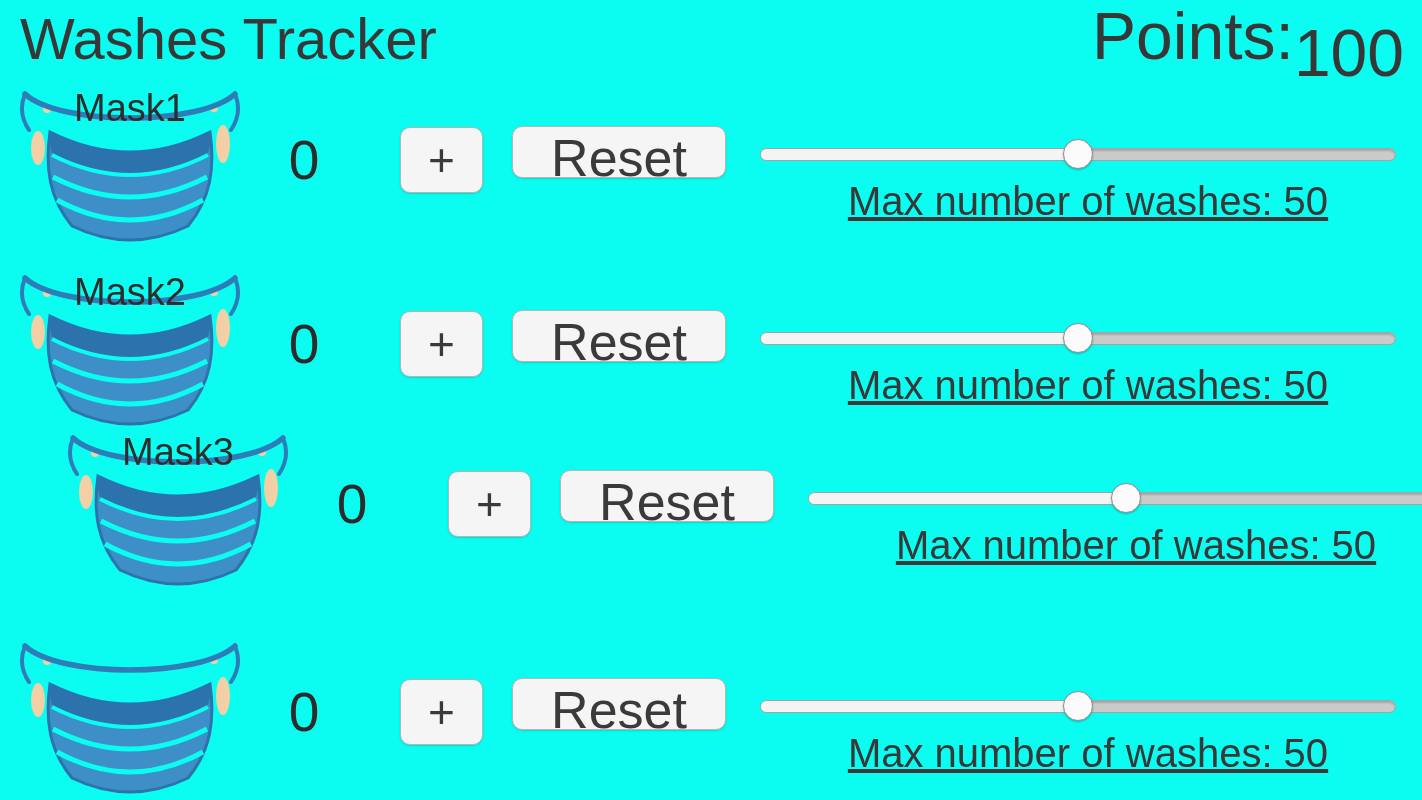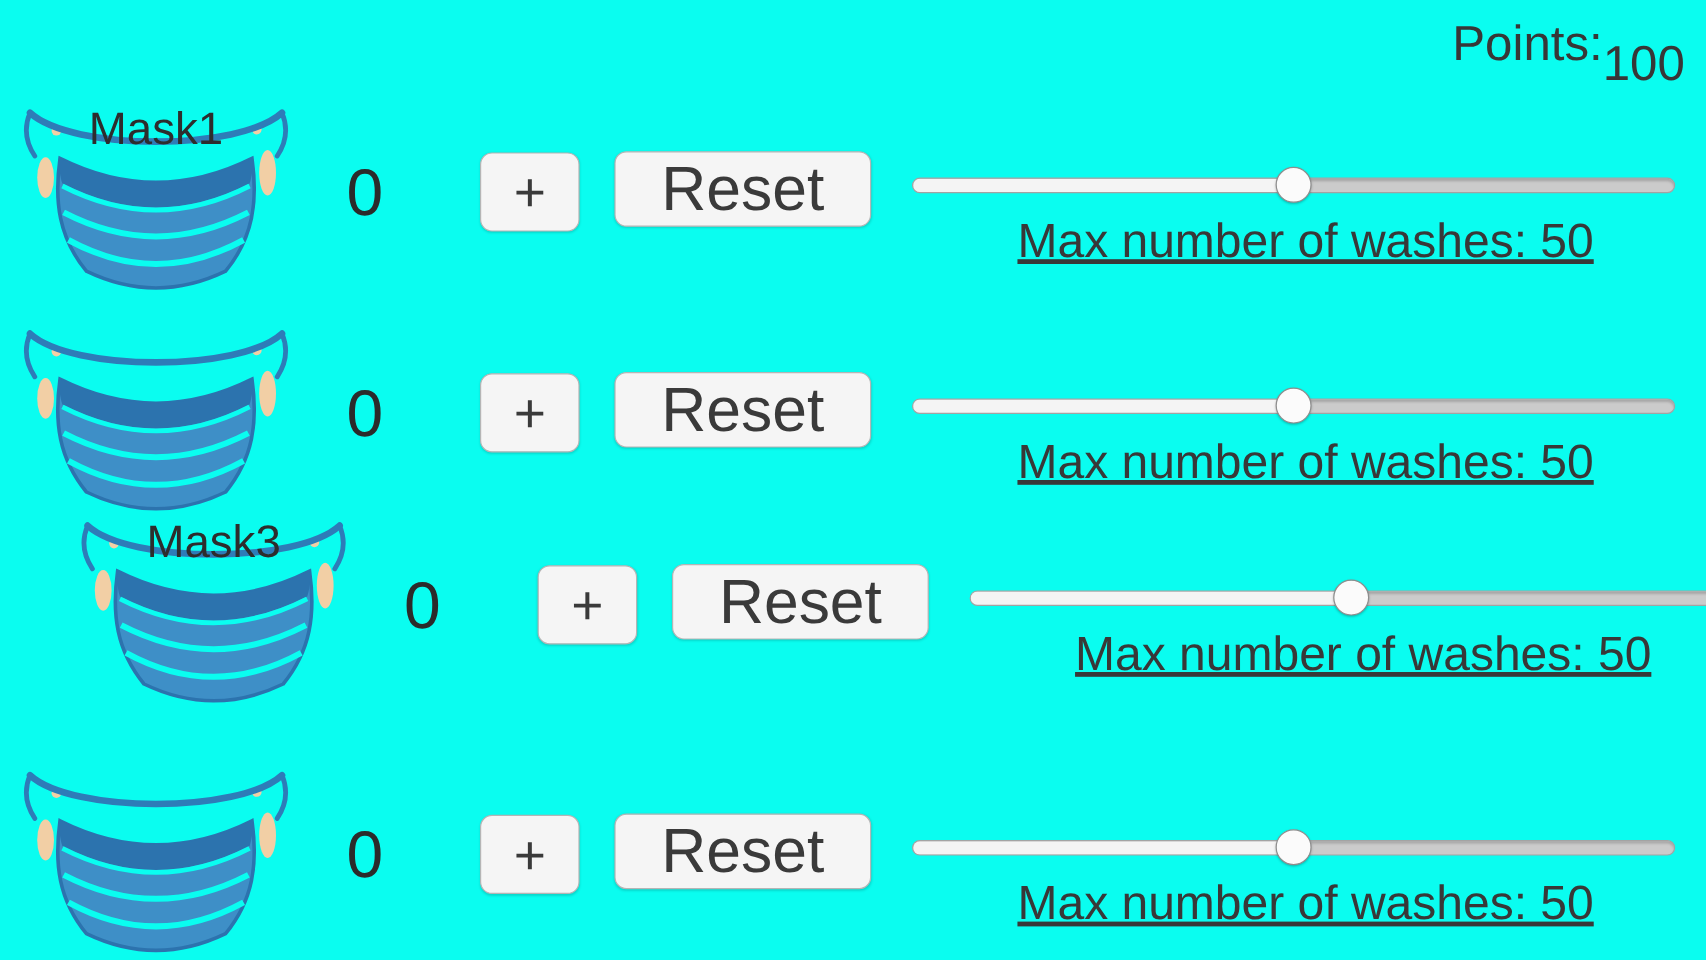--- a/index.html
+++ b/index.html
@@ -15,21 +15,21 @@
 
   
   .title {
     position: absolute; left: 20px; top: 7px;
     font-size: 58px; line-height: 64px; color: #373737;
     white-space: nowrap;
   }
   .points {
     position: absolute; right: 18px; top: 5px;
     display: flex; align-items: flex-start;
-    font-size: 41px; line-height: 62px; color: #373737;
+    font-size: 66px; line-height: 62px; color: #373737;
     white-space: nowrap;
   }
   .points .points-value { position: relative; top: 5px; margin-top: 12px; }
 
   
   .mask-row { position: absolute; left: 0; width: 1422px; height: 184px; padding-left: 20px; }
 
   .mask-icon { position: absolute; left: 18px; top: 10px; width: 224px; height: 168px; }
 
   .mask-label {
@@ -53,21 +53,21 @@
     box-shadow: 0 1px 2px rgba(0,0,0,0.15);
     cursor: pointer;
   }
   .plus-btn {
     position: absolute; left: 400px; top: 51px;
     width: 83px; height: 66px;
     font-size: 46px; line-height: 60px;
   }
   .reset-btn {
     position: absolute; left: 512px; top: 50px;
-    width: 214px; height: 63px;
+    width: 214px; height: 52px;
     font-size: 52px; line-height: 62px;
   }
 
   
   .slider { position: absolute; left: 760px; top: 63px; width: 636px; height: 30px; }
   .slider .track {
     position: absolute; left: 0; right: 0; top: 9px; height: 11px;
     background: #CBCBCB;
     border: 1px solid #A3A3A3;
     border-radius: 7px;
@@ -89,20 +89,21 @@
     position: absolute; left: 762px; top: 101px; width: 652px;
     text-align: center; font-size: 40px; line-height: 48px;
     color: #383838; white-space: nowrap; text-decoration: underline;
   }
 </style>
 </head>
 <body>
 
 <div class="app">
 
+  <div class="title">Washes Tracker</div>
 
   <div class="points">
     <span>Points:</span>
       <span class="points-value">100</span>
   </div>
 
   <div id="rows">
   <section class="mask-row" style="top: 76px;">
 
     <svg class="mask-icon" viewBox="0 0 224 168" xmlns="http://www.w3.org/2000/svg" aria-hidden="true">
@@ -159,20 +160,21 @@
 
       <path d="M 34 69 Q 112 109 190 69" stroke="#0AFDF0" stroke-width="4" fill="none"></path>
       <path d="M 35 91 Q 112 131 189 91" stroke="#0AFDF0" stroke-width="5" fill="none"></path>
       <path d="M 39 114 Q 112 154 185 114" stroke="#0AFDF0" stroke-width="5" fill="none"></path>
 
       <path d="M 7 8 C 42 40 182 40 217 8" stroke="#2E7CB8" stroke-width="5.5" fill="none" stroke-linecap="round"></path>
       <path d="M 7 8 C 2 20 3 32 11 44" stroke="#2E7CB8" stroke-width="4" fill="none" stroke-linecap="round"></path>
       <path d="M 217 8 C 222 20 221 32 213 44" stroke="#2E7CB8" stroke-width="4" fill="none" stroke-linecap="round"></path>
     </svg>
 
+    <div class="mask-label">Mask2</div>
 
     <div class="count">0</div>
 
     <button class="plus-btn">+</button>
 
     <button class="reset-btn">Reset</button>
 
     <div class="slider">
       <div class="track">
         <div class="fill" style="width: 50%;"></div>

